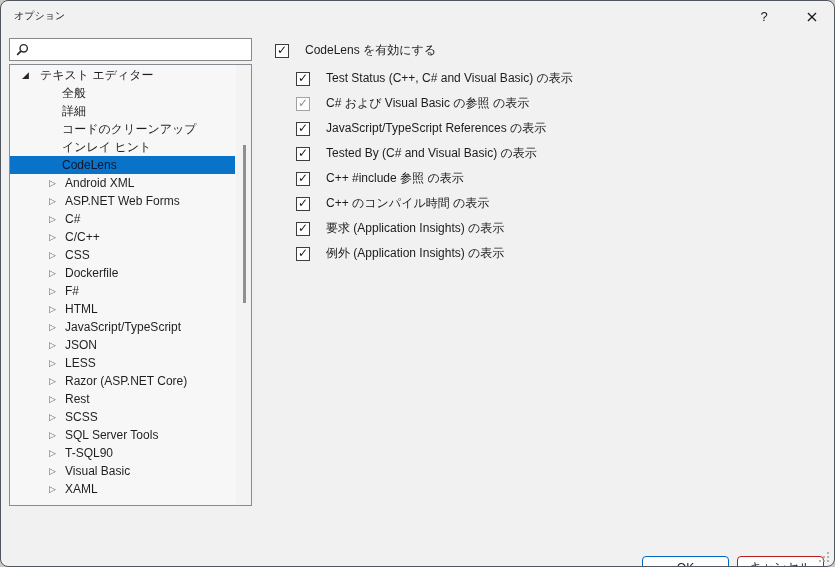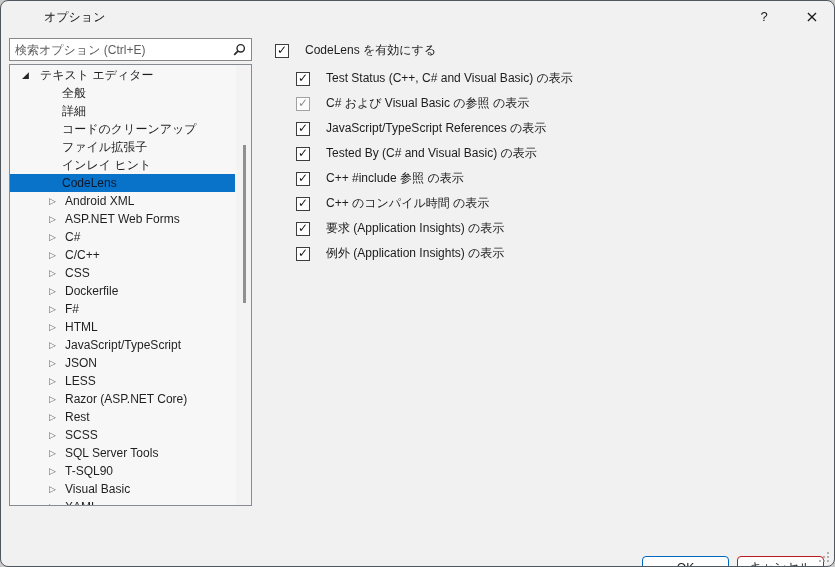--- a/index.html
+++ b/index.html
@@ -10,21 +10,21 @@
     background:#f1f1f1;
     border:1px solid #50565e;
     border-radius:8px;
     overflow:hidden;
     font-family:"Liberation Sans","DejaVu Sans",sans-serif;
     font-size:12px;
     color:#1f1f1f;
   }
   
   .titlebar{position:absolute;left:0;top:0;right:0;height:30px;}
-  .title{position:absolute;left:13px;top:8px;font-size:12px;color:#191919;white-space:nowrap;margin-left:30px;}
+  .title{position:absolute;left:13px;top:8px;font-size:10px;color:#191919;white-space:nowrap;}
   .win-btn{position:absolute;top:0;width:40px;height:30px;display:flex;align-items:center;justify-content:center;color:#1a1a1a;cursor:default;}
   .btn-help{right:50px;font-size:13px;}
   .btn-close{right:2px;font-size:16px;font-family:"DejaVu Sans",sans-serif;}
   
   .search{position:absolute;left:8px;top:37px;width:243px;height:23px;box-sizing:border-box;
     background:#ffffff;border:1px solid #898989;display:flex;align-items:center;}
   .search input{flex:1;border:none;outline:none;background:transparent;
     font-family:inherit;font-size:12px;padding:0 0 0 5px;color:#1f1f1f;min-width:0;}
   .search input::placeholder{color:#5e5e5e;opacity:1;}
   .search-icon{width:24px;height:100%;display:flex;align-items:center;justify-content:center;}
@@ -71,21 +71,20 @@
     <div class="title">オプション</div>
     <div class="win-btn btn-help">
       <span>?</span>
     </div>
     <div class="win-btn btn-close">
       <span>×</span>
     </div>
   </div>
 
   <div class="search">
-    <input type="text" placeholder="検索オプション (Ctrl+E)" style="">
     <span class="search-icon">
       <svg width="14" height="14" viewBox="0 0 14 14">
         <circle cx="8.7" cy="5.3" r="3.7" fill="none" stroke="#2b2b2b" stroke-width="1.4"></circle>
         <line x1="5.9" y1="8.1" x2="2.2" y2="11.8" stroke="#2b2b2b" stroke-width="1.8"></line>
       </svg>
     </span>
   </div>
 
   <div class="tree">
     <div class="tree-list">
@@ -98,24 +97,20 @@
 
     <span class="tree-label">全般</span>
   </div>
         <div class="tree-item lvl1 leaf">
 
     <span class="tree-label">詳細</span>
   </div>
         <div class="tree-item lvl1 leaf">
 
     <span class="tree-label">コードのクリーンアップ</span>
-  </div>
-        <div class="tree-item lvl1 leaf">
-
-    <span class="tree-label">ファイル拡張子</span>
   </div>
         <div class="tree-item lvl1 leaf">
 
     <span class="tree-label">インレイ ヒント</span>
   </div>
         <div class="tree-item lvl1 leaf selected" style="background: rgb(8, 115, 200);">
 
     <span class="tree-label">CodeLens</span>
   </div>
         <div class="tree-item lvl1 branch">

